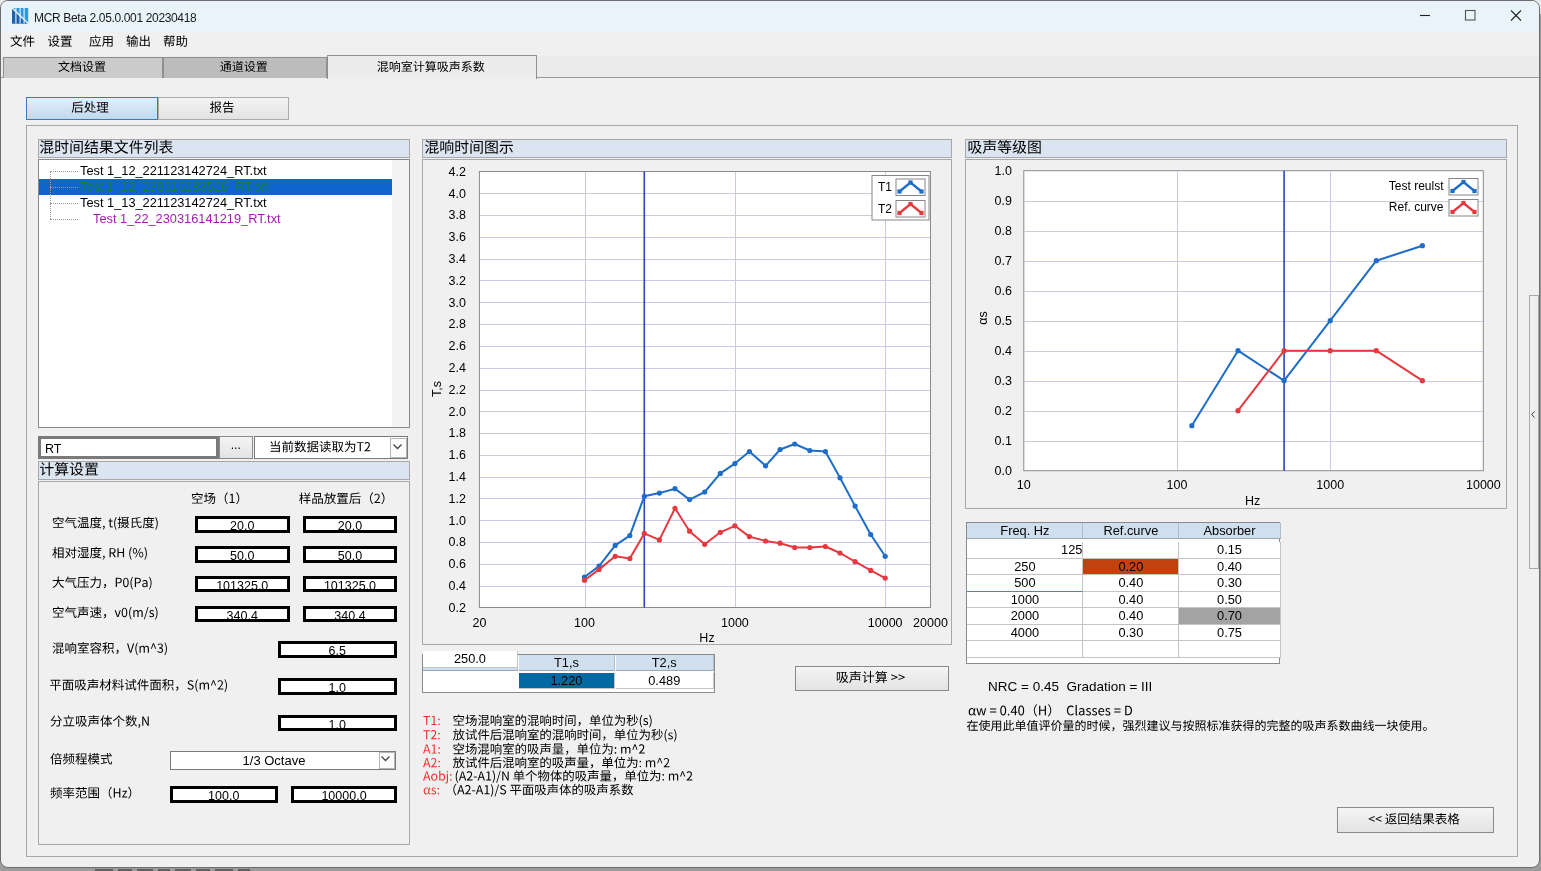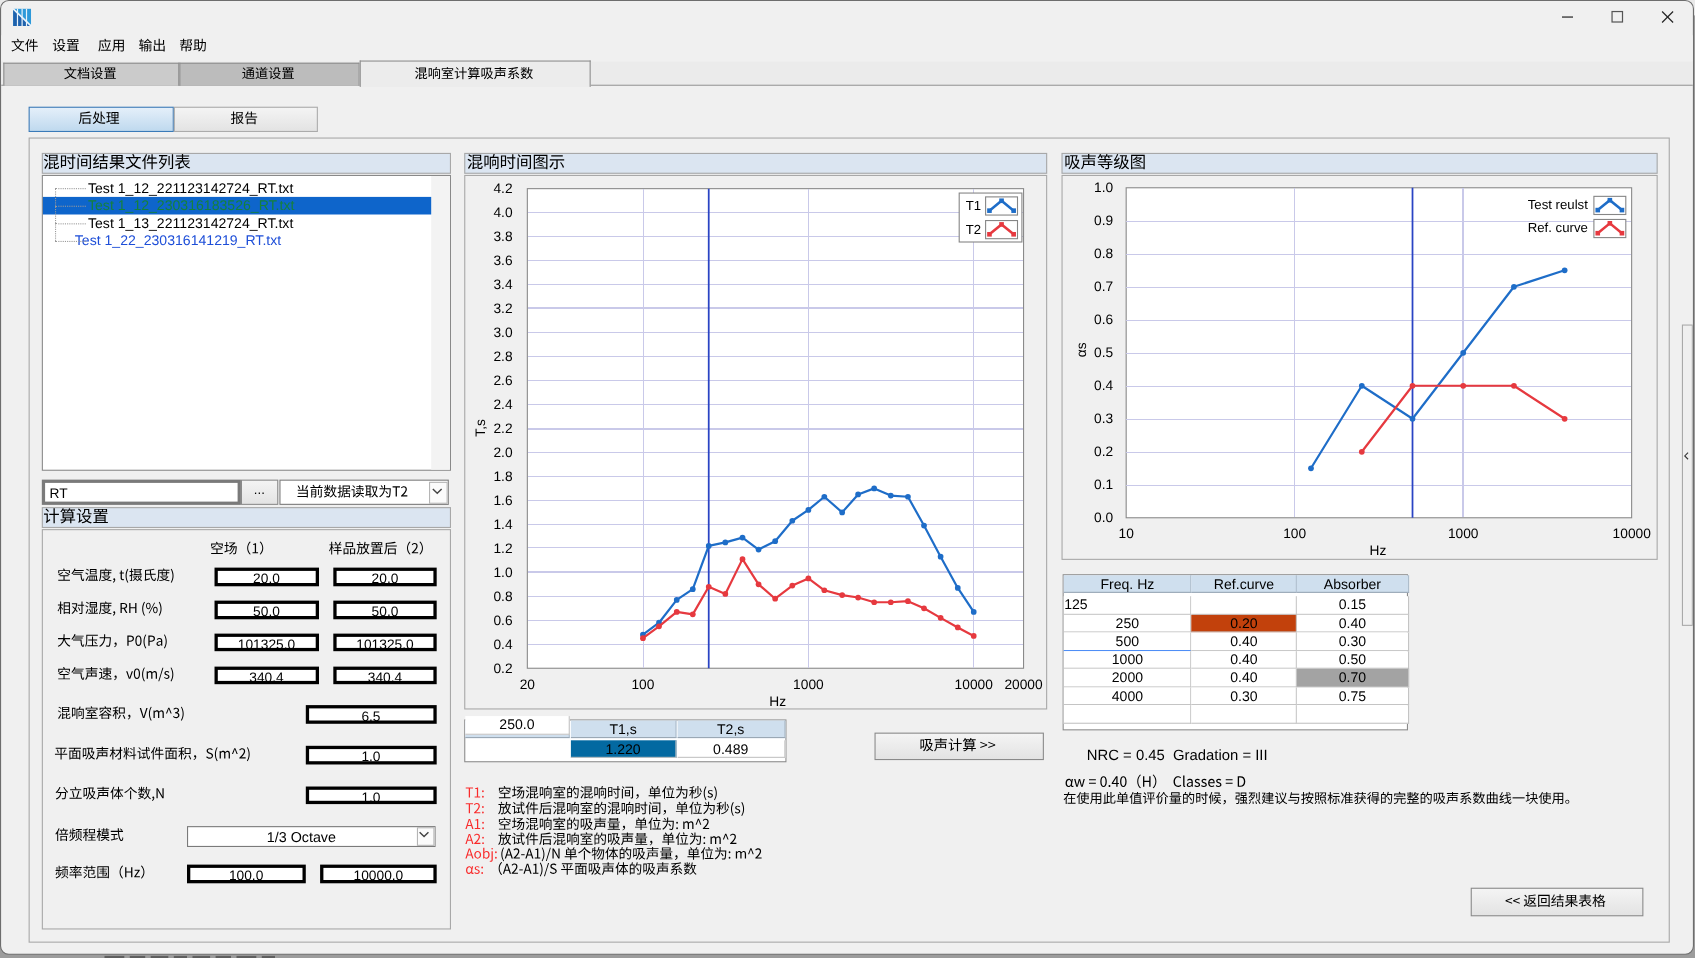--- a/index.html
+++ b/index.html
@@ -18,36 +18,39 @@
 .gbox{position:absolute;border:1px solid #a8a8a8;background:#f0f0f0}
 .inp{position:absolute;background:#fff;border:3px solid #000000;font-size:12.5px;color:#000;text-align:center;line-height:15px}
 .lbx{position:absolute;background:#fff;border:1px solid #898989}
 .item{position:absolute;left:42px;height:16px;font-size:12.8px;color:#000;white-space:pre}
 .dotv{position:absolute;border-left:1px dotted #9a9a9a}
 .doth{position:absolute;border-top:1px dotted #9a9a9a}
 </style></head><body>
 <div class="abs" style="left:0;top:0;width:14px;height:14px;background:#e9e9e9"></div>
 <div class="abs" style="left:1527px;top:0;width:14px;height:14px;background:#e9e9e9"></div>
 <div id="win" class="abs">
+    <div id="title" class="abs">
+      <span class="t">MCR Beta 2.05.0.001 20230418</span>
+    </div>
     <div id="menub" class="abs"></div>
     <div id="tabstrip" class="abs"></div>
     <div class="tab abs" style="left:2px;width:160px;background:#cbcbcb"></div>
     <div class="tab abs" style="left:162px;width:163.5px;background:#bcbcbc"></div>
     <div class="tab abs" id="tab3" style="left:326px;width:209.5px"></div>
     <div id="bproc" class="abs"></div>
     <div id="brep" class="btn abs"></div>
     <div id="container" class="abs"></div>
     <div class="band abs" style="left:37px;top:137.7px;width:371.5px;height:19.8px"></div>
     <div class="lbx abs" style="left:37px;top:157.5px;width:371.5px;height:269px"></div>
     <div class="abs" style="left:391px;top:158.5px;width:16.5px;height:267px;background:#f3f3f3"></div>
     <div class="item abs" style="left:79px;top:162.2px;color:#000">Test 1_12_221123142724_RT.txt</div>
     <div class="abs" style="left:38px;top:177.5px;width:353px;height:16.5px;background:#0e65cb"></div>
     <div class="item abs" style="left:79px;top:178.2px;color:#15803d">Test 1_12_230316183526_RT.txt</div>
     <div class="item abs" style="left:79px;top:194.2px;color:#000">Test 1_13_221123142724_RT.txt</div>
-    <div class="item abs" style="left:67px;top:210.2px;color:#1d4ed8">Test 1_22_230316141219_RT.txt</div>
+    <div class="item abs" style="left:92px;top:210.2px;color:#a21caf">Test 1_22_230316141219_RT.txt</div>
     <div class="dotv abs" style="left:49px;top:170px;height:48px"></div>
     <div class="doth abs" style="left:49px;top:169.5px;width:28px"></div>
     <div class="doth abs" style="left:49px;top:185.5px;width:28px"></div>
     <div class="doth abs" style="left:49px;top:201.5px;width:28px"></div>
     <div class="doth abs" style="left:49px;top:217.5px;width:28px"></div>
     <div class="inp abs" style="left:37px;top:435px;width:180.5px;height:23px;text-align:left;padding-left:4px;line-height:21px;border-color:#7a7a7a">RT</div>
     <div class="btn abs" style="left:217.5px;top:435px;width:34.5px;height:23px;border-color:#8a8a8a;font-size:12px;text-align:center;line-height:17px">...</div>
     <div class="abs" style="left:253px;top:435px;width:154px;height:23px;background:#fff;border:1px solid #7a7a7a"></div>
     <div class="abs" style="left:389px;top:436.5px;width:16.5px;height:20px;background:#fbfbfb;border:1px solid #b5b5b5"></div>
     <div class="band abs" style="left:37px;top:459.7px;width:371.5px;height:19.8px"></div>
@@ -76,21 +79,21 @@
     <div class="abs" style="left:517.9px;top:653.5px;width:96.1px;height:16.5px;background:#cfdfee;border-right:1px solid #aebdcb;border-bottom:1px solid #9aa8b5;font-size:12.8px;text-align:center;line-height:16px">T1,s</div>
     <div class="abs" style="left:615px;top:653.5px;width:97.5px;height:16.5px;background:#cfdfee;border-right:1px solid #aebdcb;border-bottom:1px solid #9aa8b5;font-size:12.8px;text-align:center;line-height:16px">T2,s</div>
     <div class="abs" style="left:422px;top:650px;width:94.9px;height:16.5px;background:#fff;border-right:1px solid #c4c4c4;border-bottom:1px solid #c4c4c4;font-size:12.8px;text-align:center;line-height:15px">250.0</div>
     <div class="abs" style="left:517.9px;top:671.5px;width:96.1px;height:16.5px;background:#0369a1;border-right:1px solid #c4c4c4;border-bottom:1px solid #c4c4c4;font-size:12.8px;text-align:center;line-height:15px">1.220</div>
     <div class="abs" style="left:615px;top:671.5px;width:97.5px;height:16.5px;background:#fff;border-right:1px solid #c4c4c4;border-bottom:1px solid #c4c4c4;font-size:12.8px;text-align:center;line-height:15px">0.489</div>
     <div class="btn abs" style="left:793.5px;top:664.5px;width:154px;height:25.5px;border-color:#8a8a8a"></div>
     <div class="abs" style="left:965.4px;top:521.4px;width:313.6px;height:141.3px;border:1px solid #8b8b8b;background:#fff"></div>
     <div class="abs" style="left:966.4px;top:522.4px;width:116px;height:15.5px;background:#cfdfee;border-right:1px solid #aebdcb;border-bottom:1px solid #9aa8b5;font-size:12.8px;text-align:center;line-height:15px">Freq. Hz</div>
     <div class="abs" style="left:1082.4px;top:522.4px;width:96px;height:15.5px;background:#cfdfee;border-right:1px solid #aebdcb;border-bottom:1px solid #9aa8b5;font-size:12.8px;text-align:center;line-height:15px">Ref.curve</div>
     <div class="abs" style="left:1178.4px;top:522.4px;width:101.2px;height:15.5px;background:#cfdfee;border-right:1px solid #aebdcb;border-bottom:1px solid #9aa8b5;font-size:12.8px;text-align:center;line-height:15px">Absorber</div>
-    <div class="abs" style="left:966.4px;top:541.4px;width:116px;height:16.5px;background:#fff;border-right:1px solid #c4c4c4;border-bottom:1px solid #c4c4c4;font-size:12.8px;text-align:left;line-height:15.5px">125</div>
+    <div class="abs" style="left:966.4px;top:541.4px;width:116px;height:16.5px;background:#fff;border-right:1px solid #c4c4c4;border-bottom:1px solid #c4c4c4;font-size:12.8px;text-align:right;line-height:15.5px">125</div>
     <div class="abs" style="left:1082.4px;top:541.4px;width:96px;height:16.5px;background:#fff;border-right:1px solid #c4c4c4;border-bottom:1px solid #c4c4c4;font-size:12.8px;text-align:center;line-height:15.5px"></div>
     <div class="abs" style="left:1178.4px;top:541.4px;width:101.2px;height:16.5px;background:#fff;border-right:1px solid #c4c4c4;border-bottom:1px solid #c4c4c4;font-size:12.8px;text-align:center;line-height:15.5px">0.15</div>
     <div class="abs" style="left:966.4px;top:557.9px;width:116px;height:16.5px;background:#fff;border-right:1px solid #c4c4c4;border-bottom:1px solid #c4c4c4;font-size:12.8px;text-align:center;line-height:15.5px">250</div>
     <div class="abs" style="left:1082.4px;top:557.9px;width:96px;height:16.5px;background:#c2410c;border-right:1px solid #c4c4c4;border-bottom:1px solid #c4c4c4;font-size:12.8px;text-align:center;line-height:15.5px">0.20</div>
     <div class="abs" style="left:1178.4px;top:557.9px;width:101.2px;height:16.5px;background:#fff;border-right:1px solid #c4c4c4;border-bottom:1px solid #c4c4c4;font-size:12.8px;text-align:center;line-height:15.5px">0.40</div>
     <div class="abs" style="left:966.4px;top:574.4px;width:116px;height:16.5px;background:#fff;border-right:1px solid #c4c4c4;border-bottom:1px solid #3b82f6;font-size:12.8px;text-align:center;line-height:15.5px">500</div>
     <div class="abs" style="left:1082.4px;top:574.4px;width:96px;height:16.5px;background:#fff;border-right:1px solid #c4c4c4;border-bottom:1px solid #c4c4c4;font-size:12.8px;text-align:center;line-height:15.5px">0.40</div>
     <div class="abs" style="left:1178.4px;top:574.4px;width:101.2px;height:16.5px;background:#fff;border-right:1px solid #c4c4c4;border-bottom:1px solid #c4c4c4;font-size:12.8px;text-align:center;line-height:15.5px">0.30</div>
     <div class="abs" style="left:966.4px;top:590.9px;width:116px;height:16.5px;background:#fff;border-right:1px solid #c4c4c4;border-bottom:1px solid #c4c4c4;font-size:12.8px;text-align:center;line-height:15.5px">1000</div>
     <div class="abs" style="left:1082.4px;top:590.9px;width:96px;height:16.5px;background:#fff;border-right:1px solid #c4c4c4;border-bottom:1px solid #c4c4c4;font-size:12.8px;text-align:center;line-height:15.5px">0.40</div>

